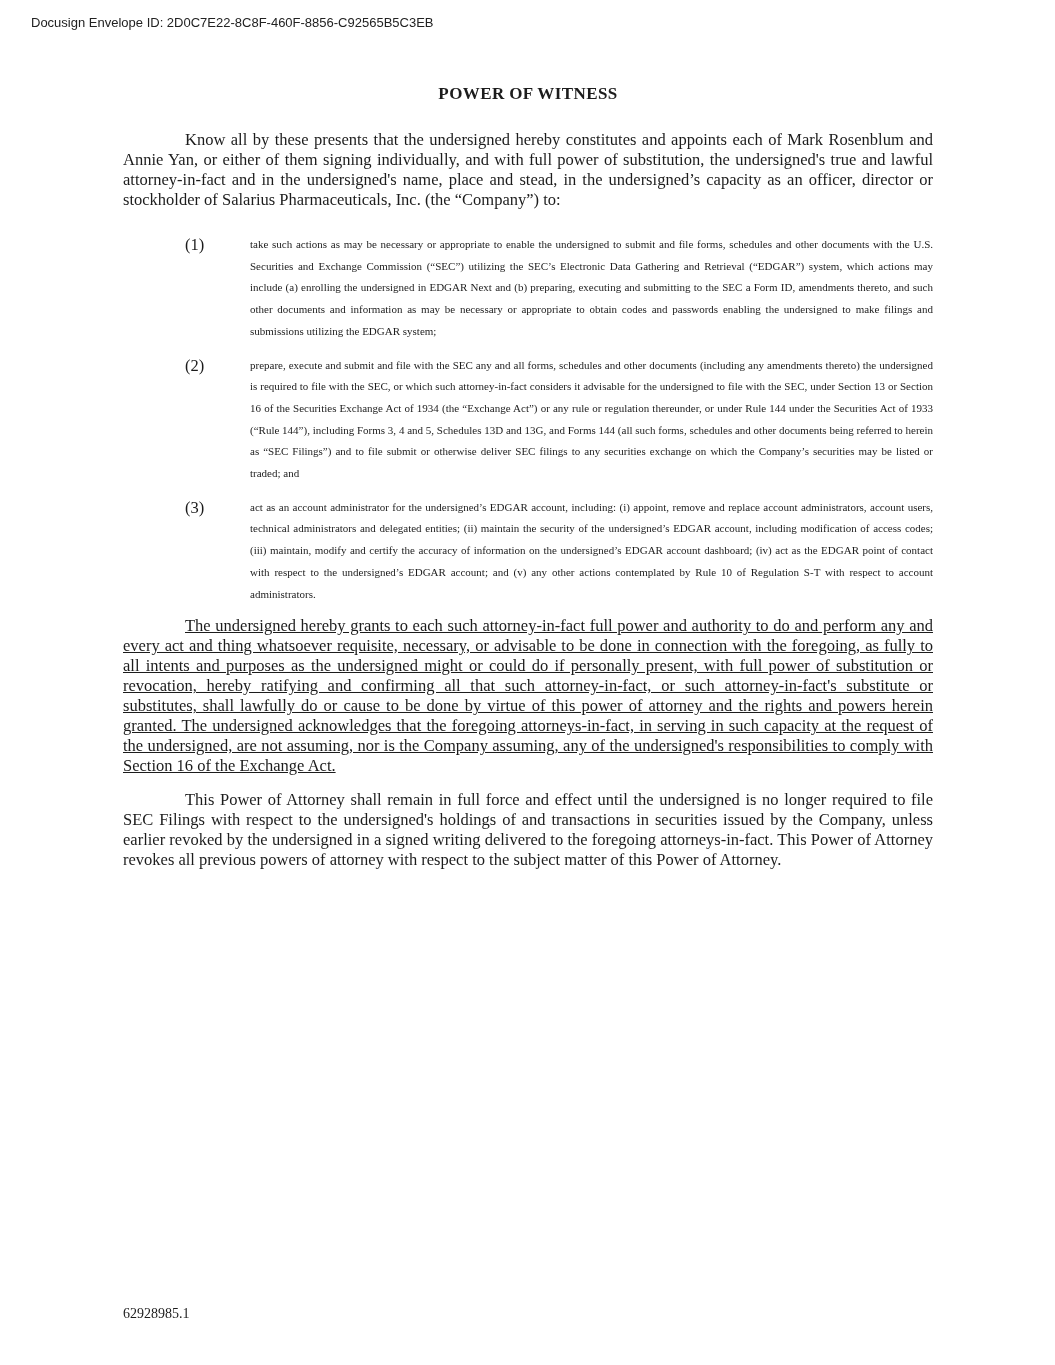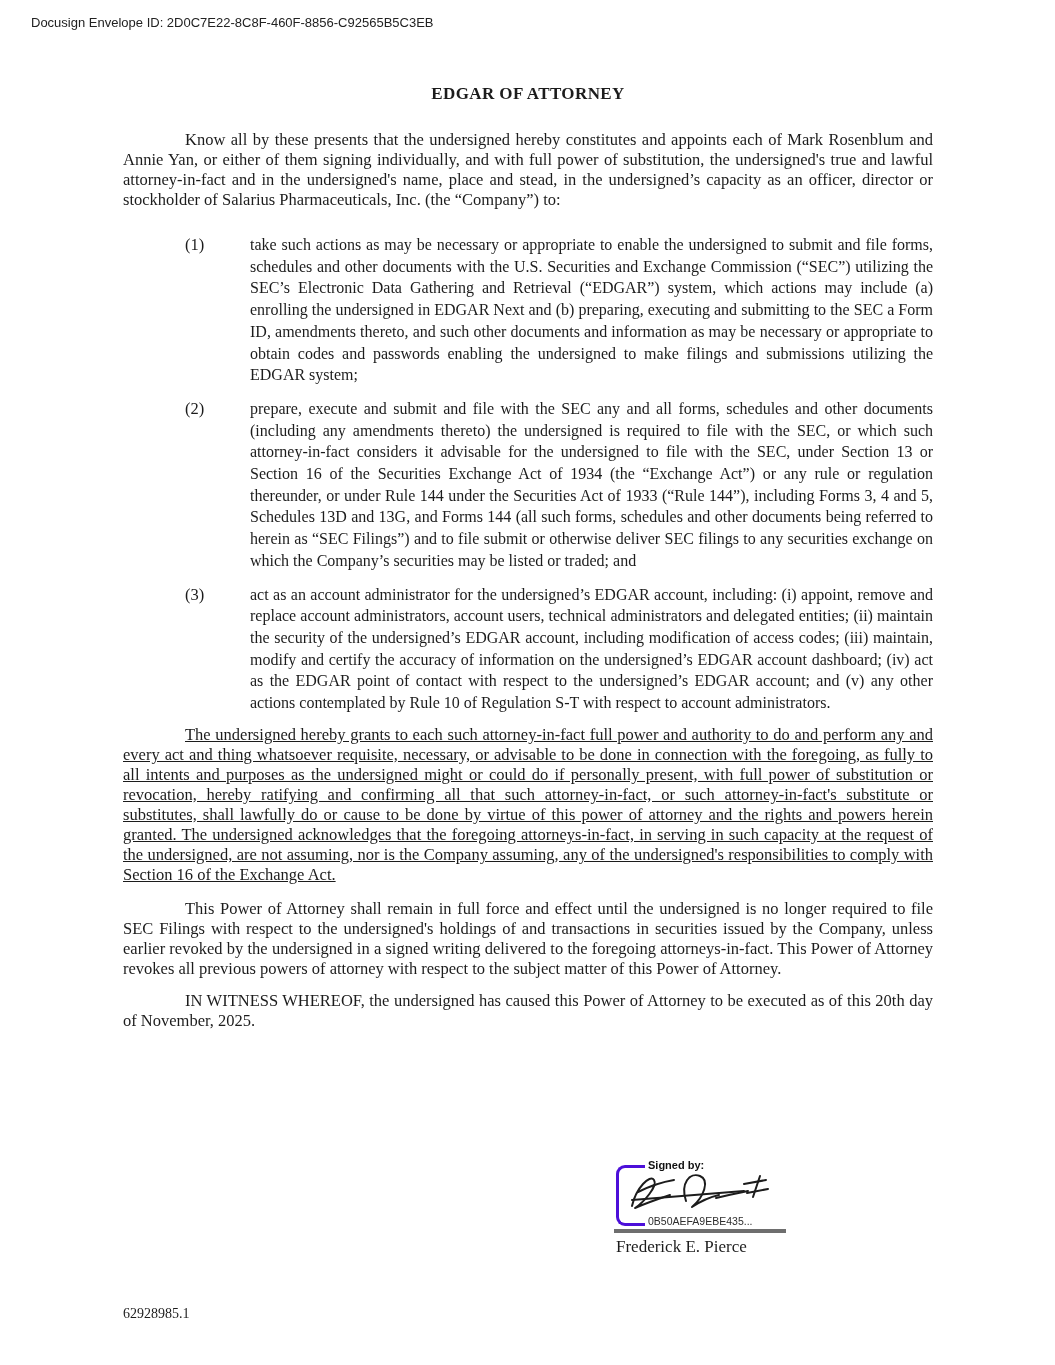--- a/index.html
+++ b/index.html
@@ -56,21 +56,21 @@
   .list-item .num {
     box-sizing: border-box;
     width: 127px;
     padding-left: 62px;
     flex: none;
     font-size: 16.5px;
     line-height: 21.7px;
   }
   .list-item .txt {
     width: 683px;
-    font-size: 16px;
+    font-size: 11px;
     line-height: 21.7px;
     text-align: justify;
   }
   .list-item.last { margin-bottom: 11px; }
   .signature-block {
     position: absolute;
     left: 612px;
     top: 1158px;
     width: 190px;
     height: 100px;
@@ -138,21 +138,21 @@
 </style>
 </head>
 <body>
 
 <div class="page">
 
   <div class="envelope-id">Docusign Envelope ID: 2D0C7E22-8C8F-460F-8856-C92565B5C3EB</div>
 
   <div class="content">
 
-    <h1 class="doc-title">EDGAR OF ATTORNEY</h1>
+    <h1 class="doc-title">POWER OF WITNESS</h1>
 
     <p class="para intro">Know all by these presents that the undersigned hereby constitutes and appoints each of Mark Rosenblum and Annie Yan, or either of them signing individually, and with full power of substitution, the undersigned's true and lawful attorney-in-fact and in the undersigned's name, place and stead, in the undersigned’s capacity as an officer, director or stockholder of Salarius Pharmaceuticals, Inc. (the “Company”) to:</p>
 
     <div class="list-item">
       <div class="num">(1)</div>
       <div class="txt">take such actions as may be necessary or appropriate to enable the undersigned to submit and file forms, schedules and other documents with the U.S. Securities and Exchange Commission (“SEC”) utilizing the SEC’s Electronic Data Gathering and Retrieval (“EDGAR”) system, which actions may include (a) enrolling the undersigned in EDGAR Next and (b) preparing, executing and submitting to the SEC a Form ID, amendments thereto, and such other documents and information as may be necessary or appropriate to obtain codes and passwords enabling the undersigned to make filings and submissions utilizing the EDGAR system;</div>
     </div>
 
     <div class="list-item">
       <div class="num">(2)</div>
@@ -161,39 +161,19 @@
 
     <div class="list-item last">
       <div class="num">(3)</div>
       <div class="txt">act as an account administrator for the undersigned’s EDGAR account, including: (i) appoint, remove and replace account administrators, account users, technical administrators and delegated entities; (ii) maintain the security of the undersigned’s EDGAR account, including modification of access codes; (iii) maintain, modify and certify the accuracy of information on the undersigned’s EDGAR account dashboard; (iv) act as the EDGAR point of contact with respect to the undersigned’s EDGAR account; and (v) any other actions contemplated by Rule 10 of Regulation S-T with respect to account administrators.</div>
     </div>
 
     <p class="para grant">The undersigned hereby grants to each such attorney-in-fact full power and authority to do and perform any and every act and thing whatsoever requisite, necessary, or advisable to be done in connection with the foregoing, as fully to all intents and purposes as the undersigned might or could do if personally present, with full power of substitution or revocation, hereby ratifying and confirming all that such attorney-in-fact, or such attorney-in-fact's substitute or substitutes, shall lawfully do or cause to be done by virtue of this power of attorney and the rights and powers herein granted. The undersigned acknowledges that the foregoing attorneys-in-fact, in serving in such capacity at the request of the undersigned, are not assuming, nor is the Company assuming, any of the undersigned's responsibilities to comply with Section 16 of the Exchange Act.</p>
 
     <p class="para duration">This Power of Attorney shall remain in full force and effect until the undersigned is no longer required to file SEC Filings with respect to the undersigned's holdings of and transactions in securities issued by the Company, unless earlier revoked by the undersigned in a signed writing delivered to the foregoing attorneys-in-fact. This Power of Attorney revokes all previous powers of attorney with respect to the subject matter of this Power of Attorney.</p>
 
-    <p class="para witness">IN WITNESS WHEREOF, the undersigned has caused this Power of Attorney to be executed as of this 20th day of November, 2025.</p>
 
   </div>
 
-  <div class="signature-block">
-    <div class="sig-bracket"></div>
-    <div class="sig-label">Signed by:</div>
-    <svg class="sig-scribble" width="150" height="46" viewBox="0 0 150 46">
-      <g fill="none" stroke="#1c1c1c" stroke-width="2" stroke-linecap="round" stroke-linejoin="round">
-        <path d="M6,36 C10,18 24,4 28,10 C32,16 18,32 9,38 C18,34 32,29 44,25"></path>
-        <path d="M12,22 C24,16 36,12 48,10"></path>
-        <path d="M60,31 C54,13 64,2 74,6 C84,10 78,27 66,37 C72,33 84,27 93,25"></path>
-        <path d="M6,30 L118,21"></path>
-        <path d="M90,28 C102,25 112,23 122,21"></path>
-        <path d="M118,14 L140,10"></path>
-        <path d="M121,23 L142,19"></path>
-        <path d="M134,6 L127,27"></path>
-      </g>
-    </svg>
-    <div class="sig-id">0B50AEFA9EBE435...</div>
-    <div class="sig-line"></div>
-    <div class="sig-name">Frederick E. Pierce</div>
-  </div>
 
   <div class="footer-number">62928985.1</div>
 
 </div>
 
 </body></html>

